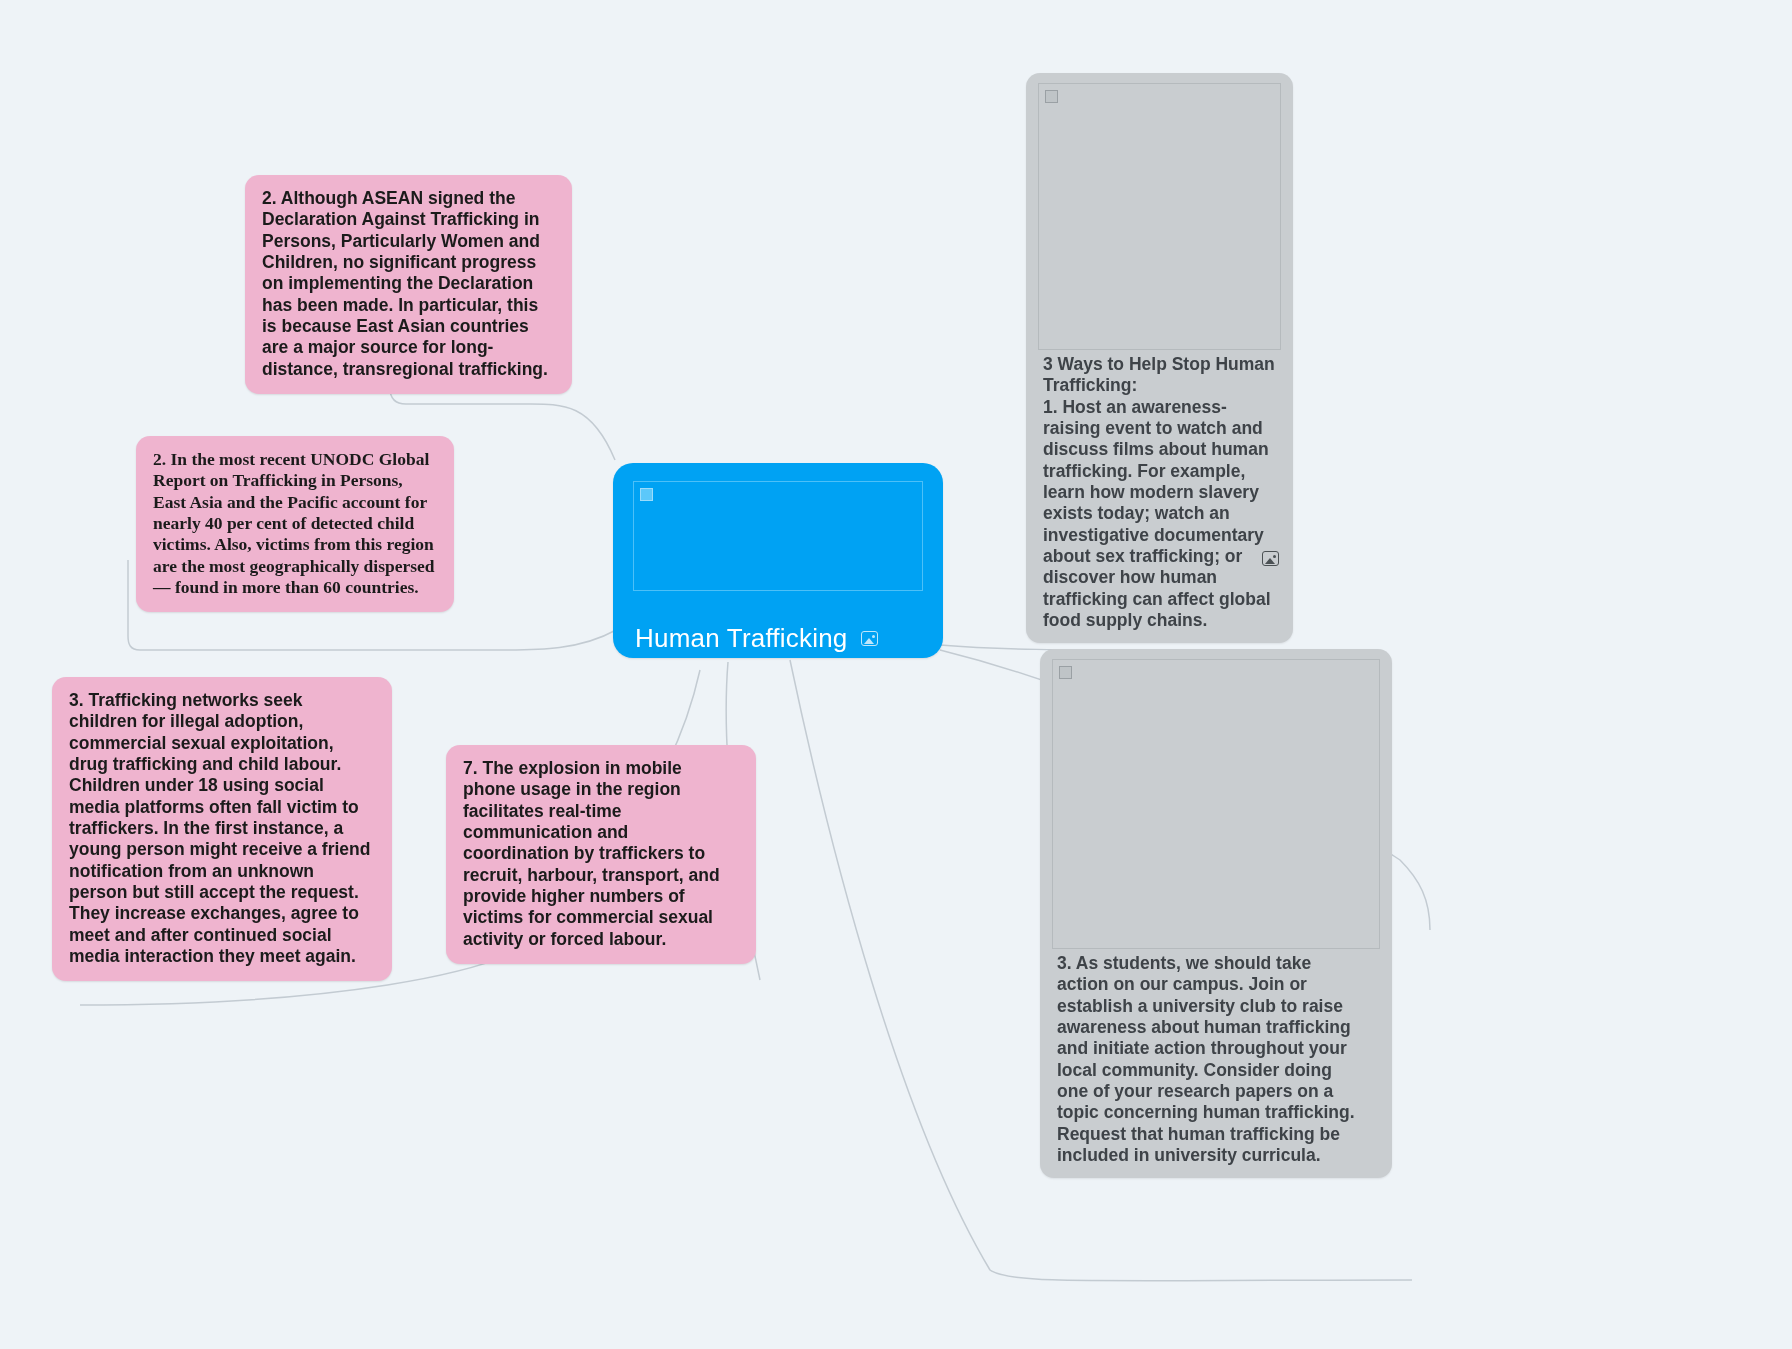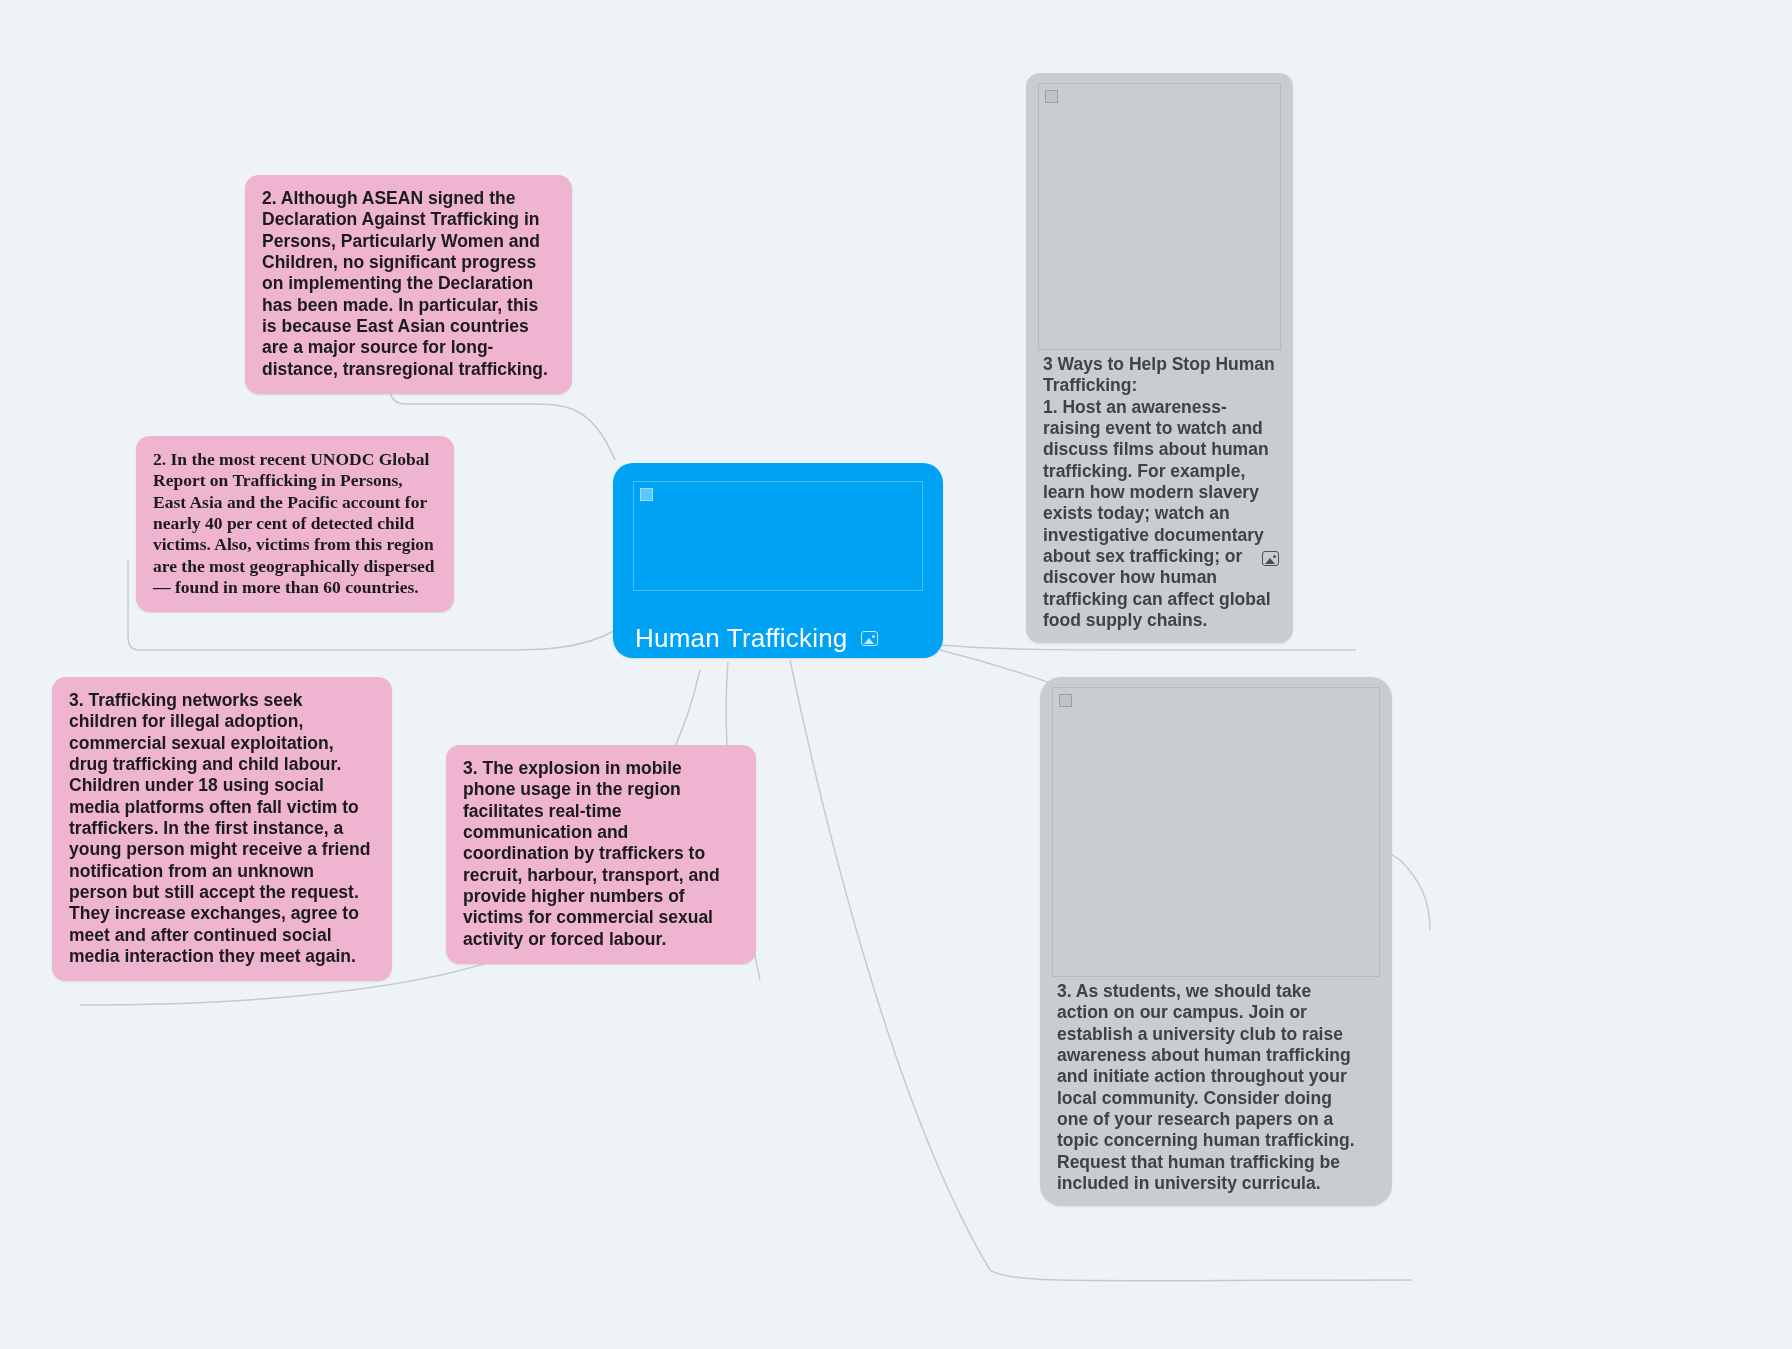--- a/index.html
+++ b/index.html
@@ -190,30 +190,30 @@
 
   <div class="node pink" style="left:136px; top:436px; width:318px;font-family:Liberation Serif, serif;">
     <span>2. In the most recent UNODC Global Report on Trafficking in Persons, East Asia and the Pacific account for nearly 40 per cent of detected child victims. Also, victims from this region are the most geographically dispersed — found in more than 60 countries.</span>
   </div>
 
   <div class="node pink" style="left:52px; top:677px; width:340px;">
     <span>3. Trafficking networks seek children for illegal adoption, commercial sexual exploitation, drug trafficking and child labour. Children under 18 using social media platforms often fall victim to traffickers. In the first instance, a young person might receive a friend notification from an unknown person but still accept the request. They increase exchanges, agree to meet and after continued social media interaction they meet again.</span>
   </div>
 
   <div class="node pink" style="left:446px; top:745px; width:310px;">
-    <span>3. The explosion in mobile phone usage in the region facilitates real-time communication and coordination by traffickers to recruit, harbour, transport, and provide higher numbers of victims for commercial sexual activity or forced labour.</span>
+    <span>7. The explosion in mobile phone usage in the region facilitates real-time communication and coordination by traffickers to recruit, harbour, transport, and provide higher numbers of victims for commercial sexual activity or forced labour.</span>
   </div>
 
   <div class="node gray" style="left:1026px; top:51px; width:267px;margin-top:22px;">
     <div class="thumb" style="height:265px;"></div>
     <div class="body">3 Ways to Help Stop Human Trafficking:
 1. Host an awareness-raising event to watch and discuss films about human trafficking. For example, learn how modern slavery exists today; watch an investigative documentary about sex trafficking; or discover how human trafficking can affect global food supply chains.</div>
     <span class="pic-icon icon-right" style="top:478px;"></span>
   </div>
 
 
-  <div class="node gray" style="left:1040px; top:677px; width:352px;border-radius:21px;">
+  <div class="node gray" style="left:1040px; top:649px; width:352px;">
     <div class="thumb" style="height:288px;"></div>
     <div class="body" style="width:300px;">3. As students, we should take action on our campus. Join or establish a university club to raise awareness about human trafficking and initiate action throughout your local community. Consider doing one of your research papers on a topic concerning human trafficking. Request that human trafficking be included in university curricula.</div>
 
   </div>
 
 </div>
 
 </body></html>

